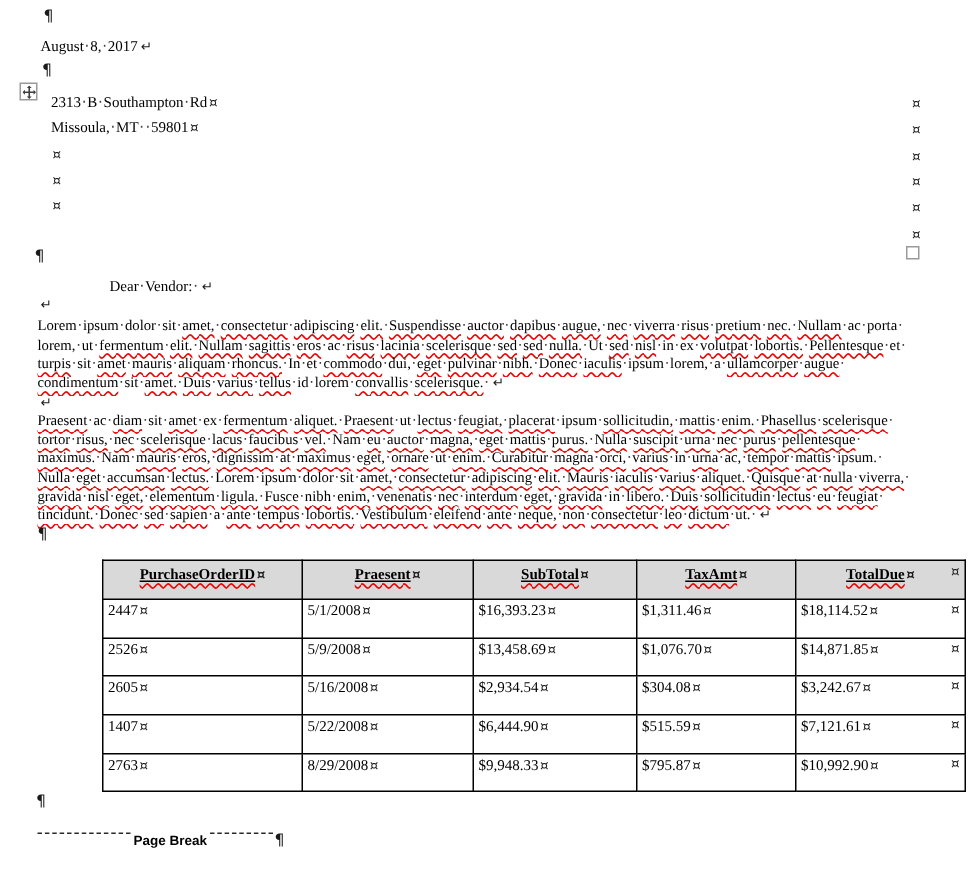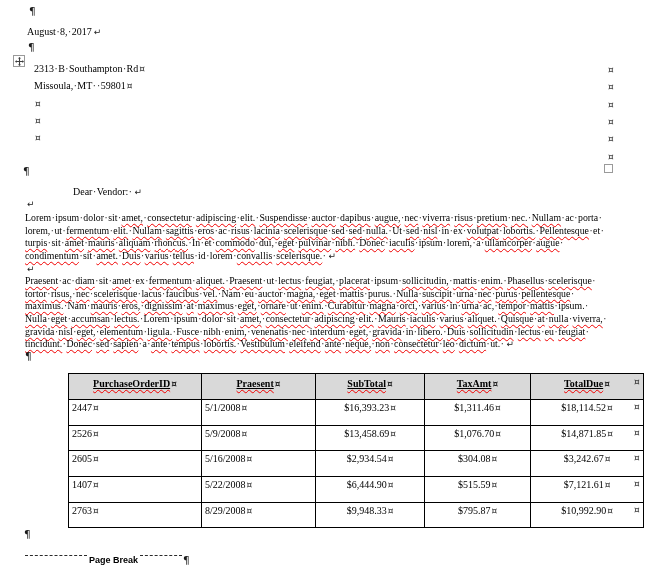--- a/index.html
+++ b/index.html
@@ -39,21 +39,21 @@
   
   .potable-wrap{left:32px;top:373px;}
   table.po{border-collapse:collapse;table-layout:fixed;width:575px;margin-left:36px;}
   table.po th,table.po td{border:1px solid #000;vertical-align:top;overflow:hidden;box-sizing:border-box;}
   table.po th{
     background:#d9d9d9;font-weight:bold;font-size:10px;text-align:center;
     height:26px;padding-top:4px;line-height:11px;
   }
   table.po td{font-size:10px;height:25.7px;padding:2px 3px 0 3px;line-height:11px;}
   td.c{}
-  td.r{text-align:center;}
+  td.r{text-align:left;}
   .rowmark{position:absolute;font-size:9px;}
   
   .pgbrk{left:25px;top:555px;height:12px;display:flex;align-items:flex-start;}
   .pgbrk .seg{border-top:1px dashed #2a2a2a;height:0;}
   .pgbrk .seg.l{width:62px;}
   .pgbrk .seg.r{width:42px;}
   .pgbrk .lbl{
     font-family:"Liberation Sans","DejaVu Sans",sans-serif;
     font-weight:bold;font-size:9px;padding:0 2px;white-space:nowrap;
   }

